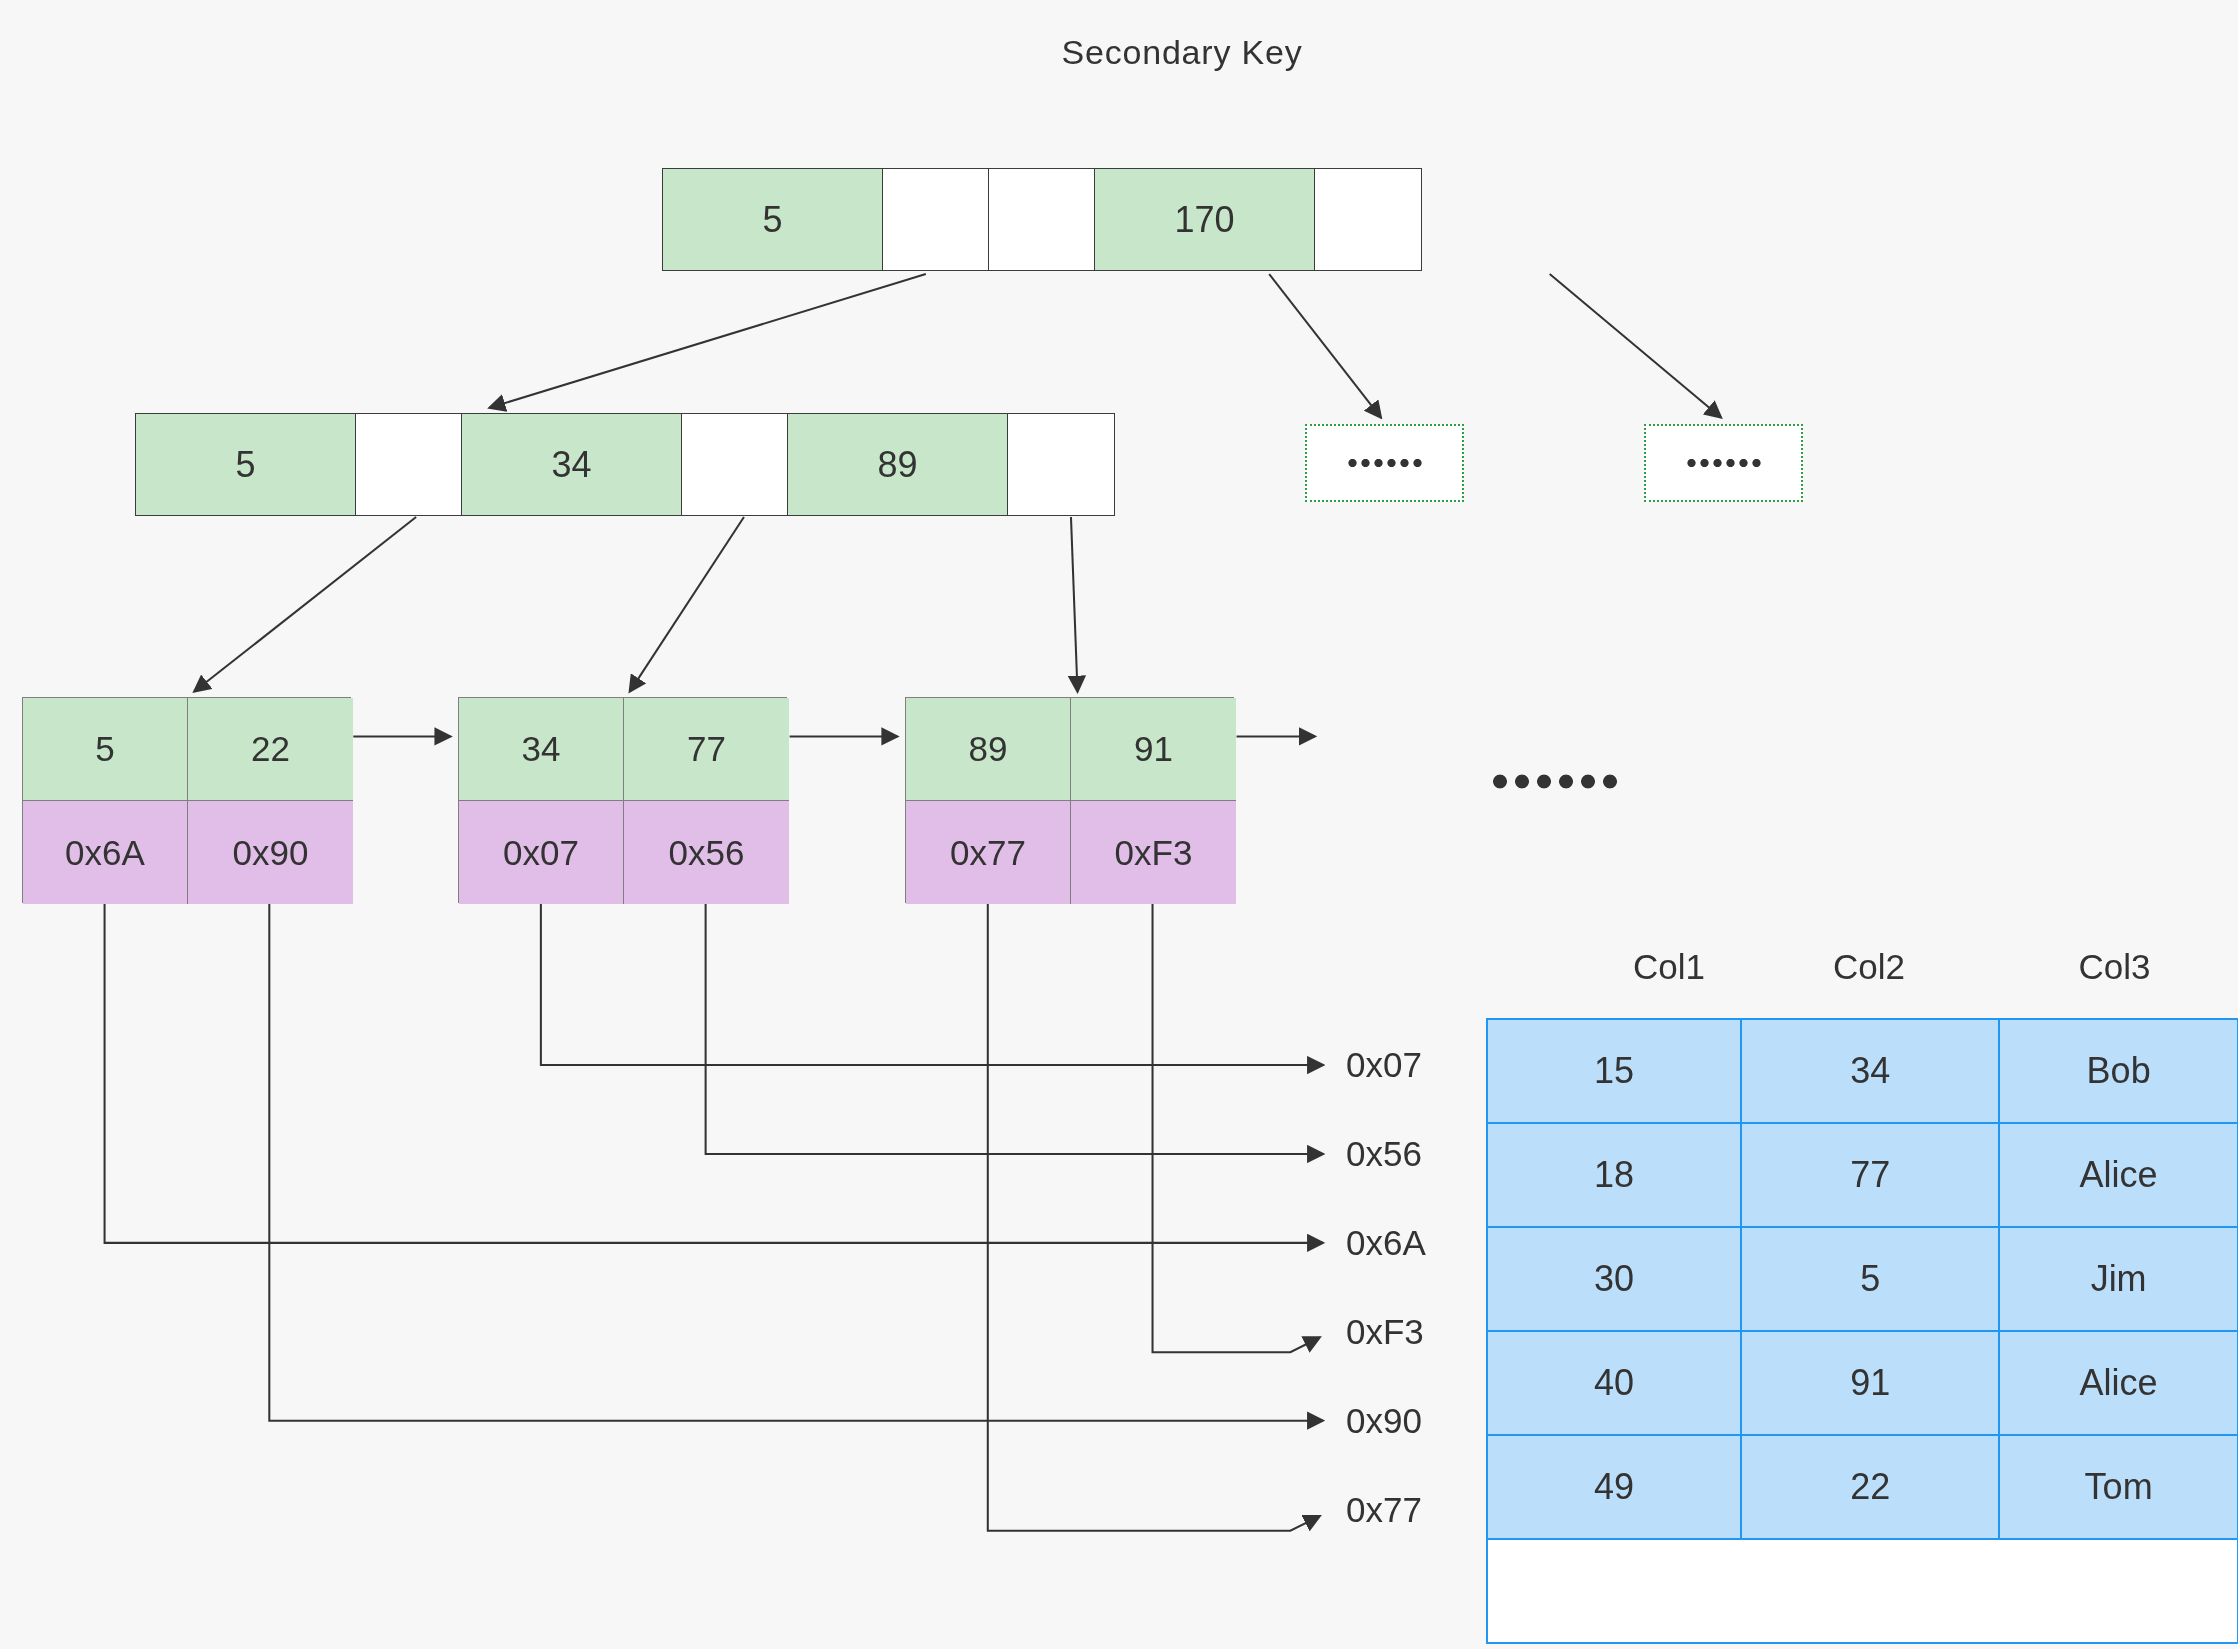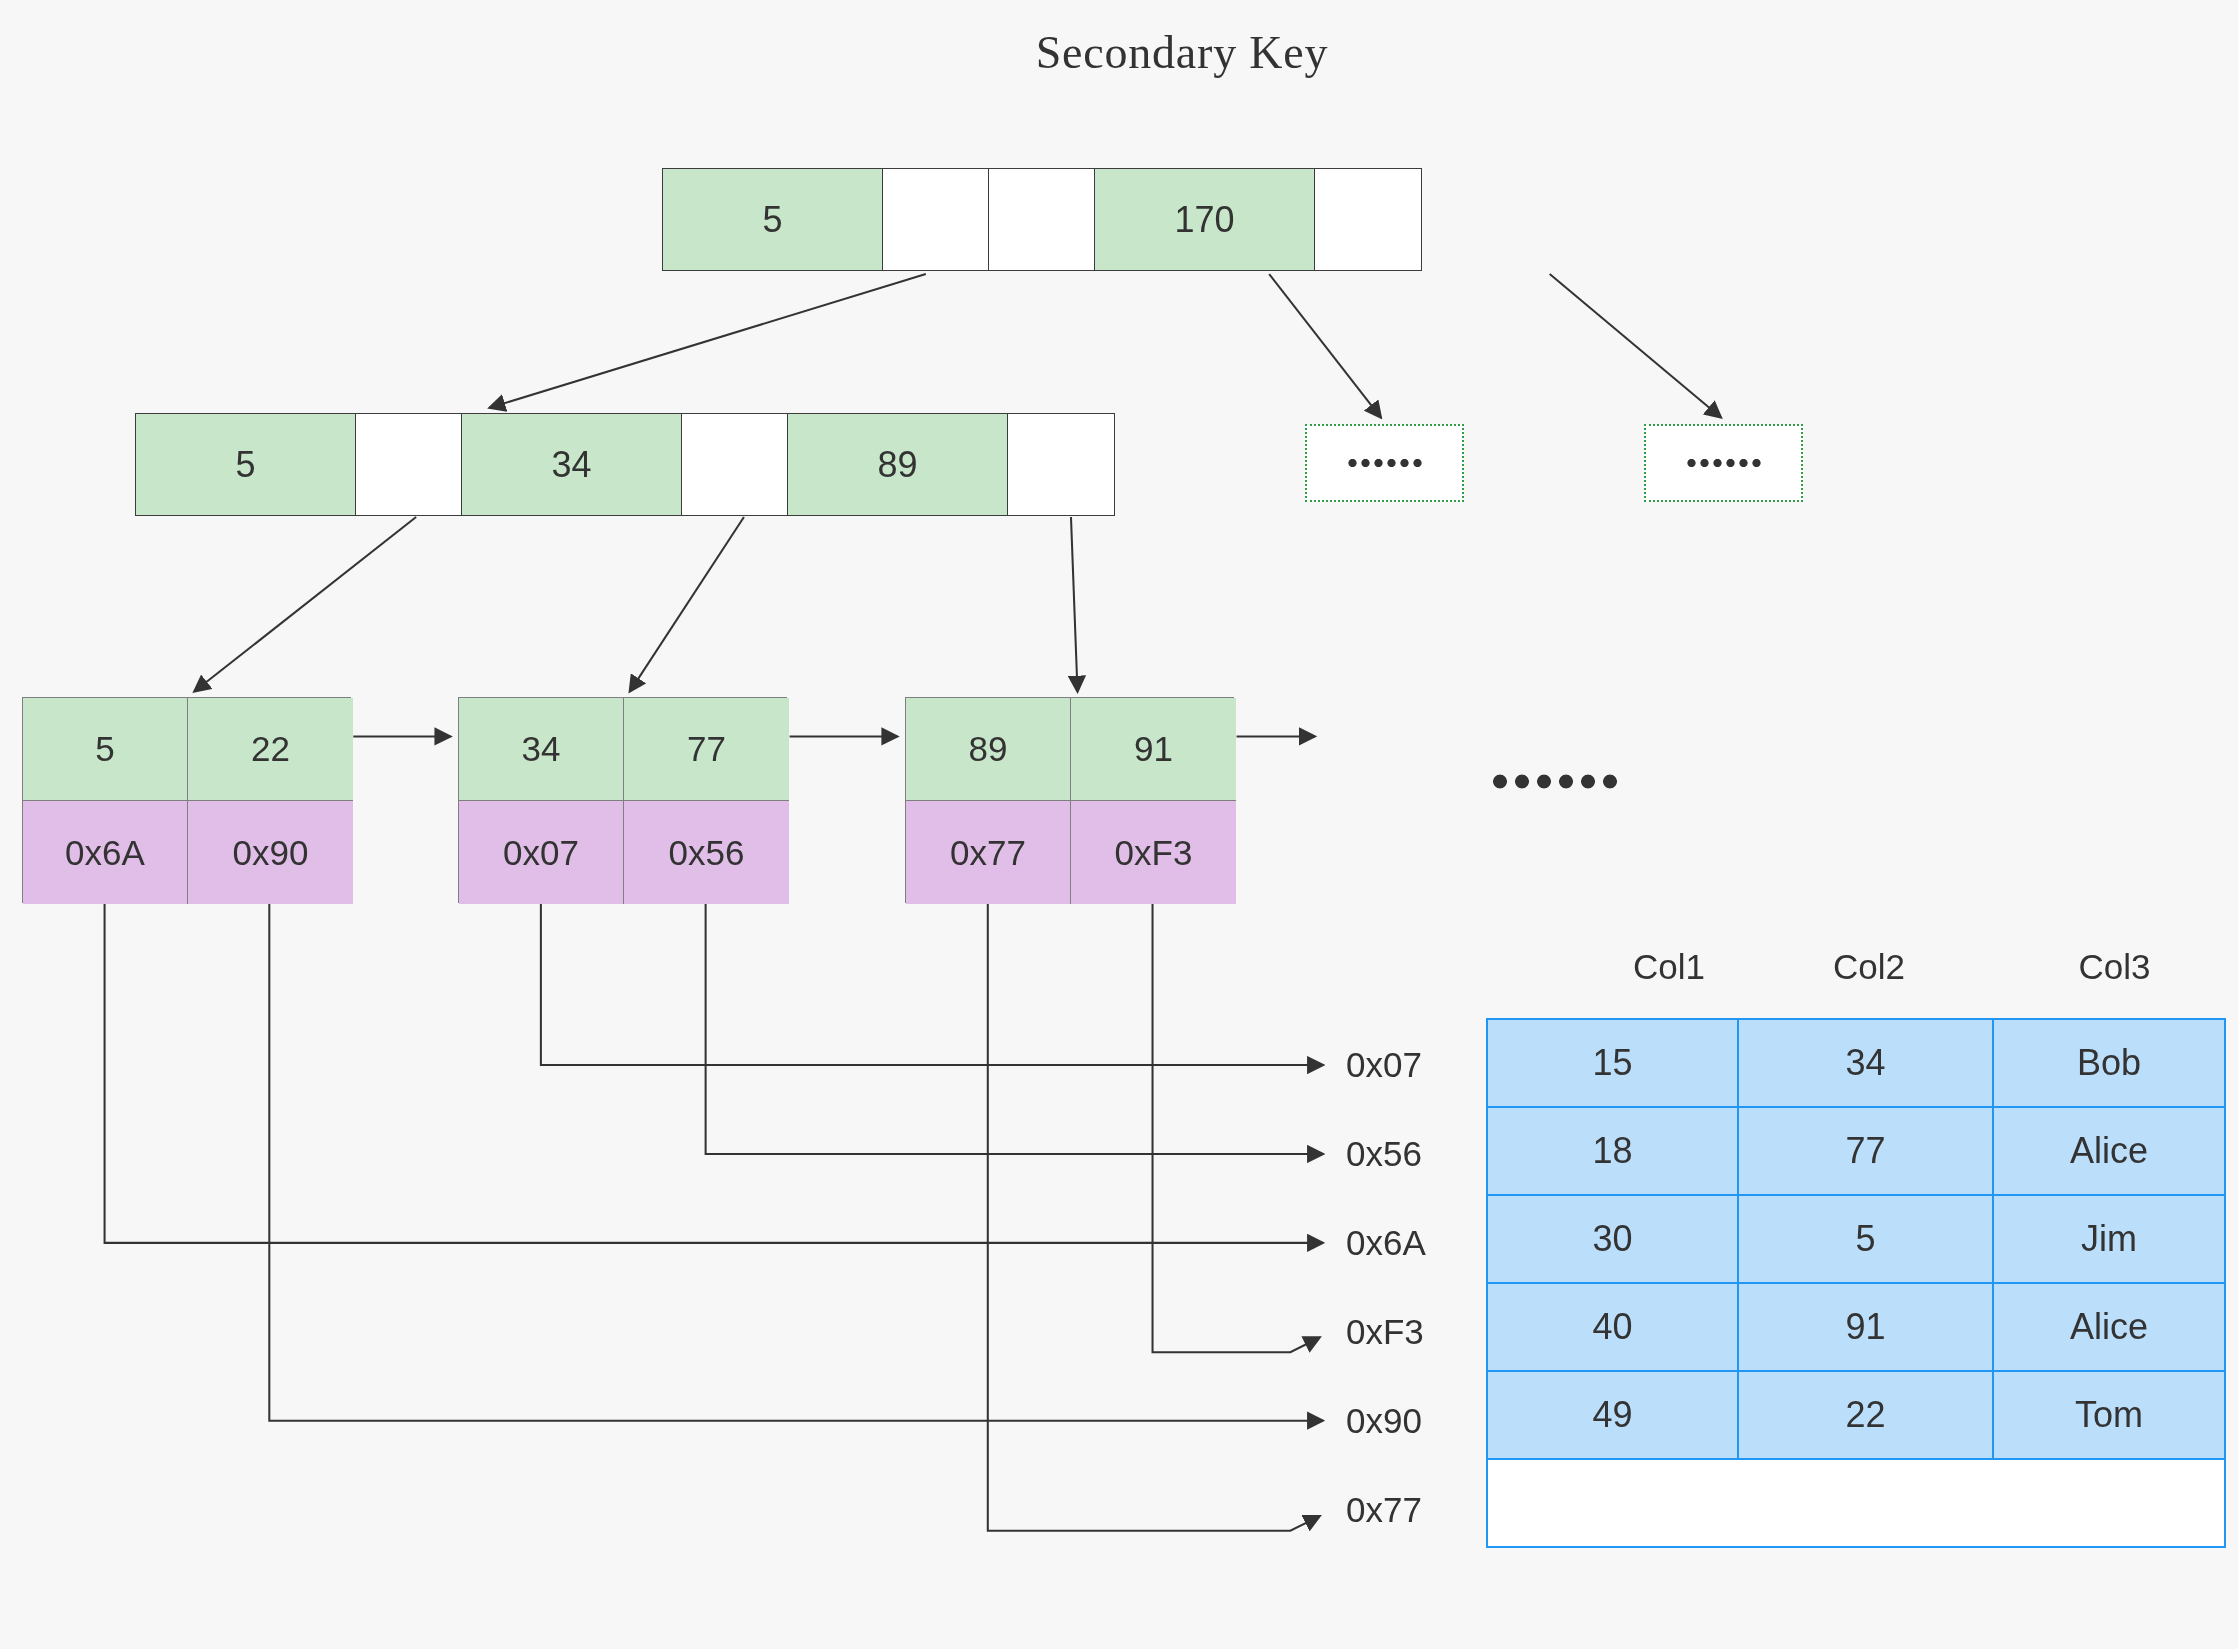--- a/index.html
+++ b/index.html
@@ -22,21 +22,21 @@
     font-family:"Liberation Sans", sans-serif;
     color:var(--color-text);
     overflow:hidden;
   }
   .stage{position:relative;width:2239px;height:1649px;}
   .arrows{position:absolute;left:0;top:0;width:2239px;height:1649px;pointer-events:none;}
 
   .title{
     position:absolute;left:856px;top:23px;width:652px;height:59px;
     display:flex;align-items:center;justify-content:center;
-    font-size:46px;letter-spacing:0.8px;font-family:Liberation Serif, serif;
+    font-size:34px;letter-spacing:0.8px;
   }
 
   .node{
     position:absolute;display:flex;height:103px;
     border:1.6px solid var(--color-node-border);
     background:var(--color-empty-cell);
     box-sizing:border-box;
   }
   .node .cell{
     display:flex;align-items:center;justify-content:center;
@@ -95,21 +95,21 @@
   }
 
   table.rec-table{
     position:absolute;left:1486px;top:1018px;
     border-collapse:collapse;table-layout:fixed;
   }
   table.rec-table td{
     border:2.4px solid var(--color-table-border);
     background:var(--color-table-cell);
     height:86px;text-align:center;vertical-align:middle;
-    font-size:36px;padding:0;
+    font-size:36px;padding:8px;
   }
   table.rec-table td.c1{width:249px;} table.rec-table td.c2{width:253px;} table.rec-table td.c3{width:230px;}
   table.rec-table td.dots-row{background:#ffffff;}
 </style>
 </head>
 <body>
 
 <div class="stage">
 
   <svg class="arrows" viewBox="0 0 2745 2022" xmlns="http://www.w3.org/2000/svg">

